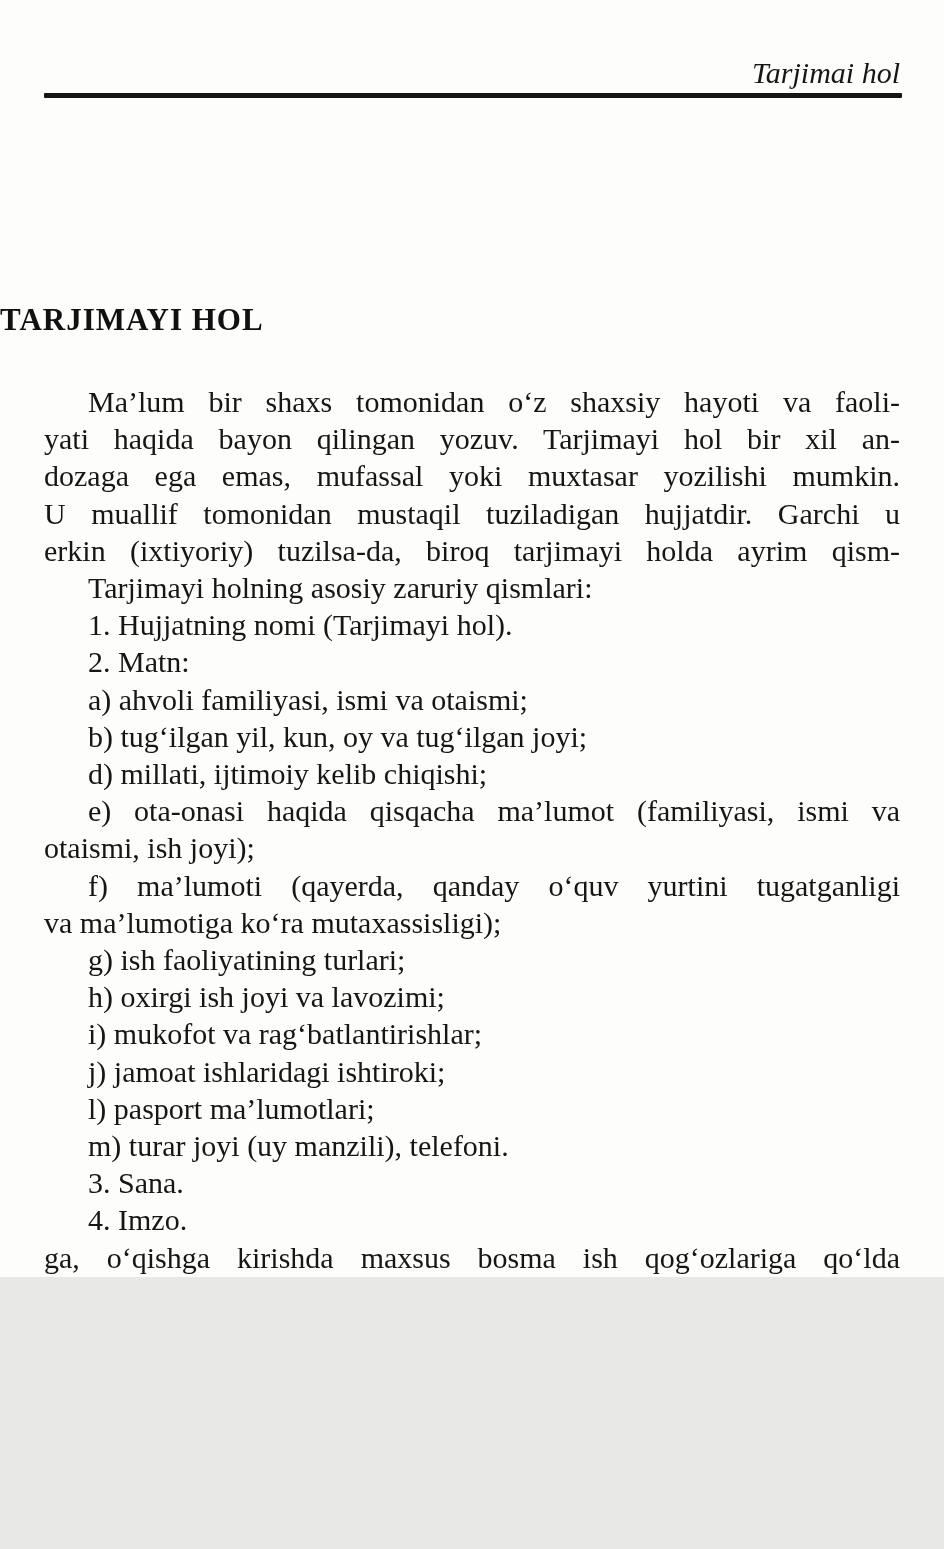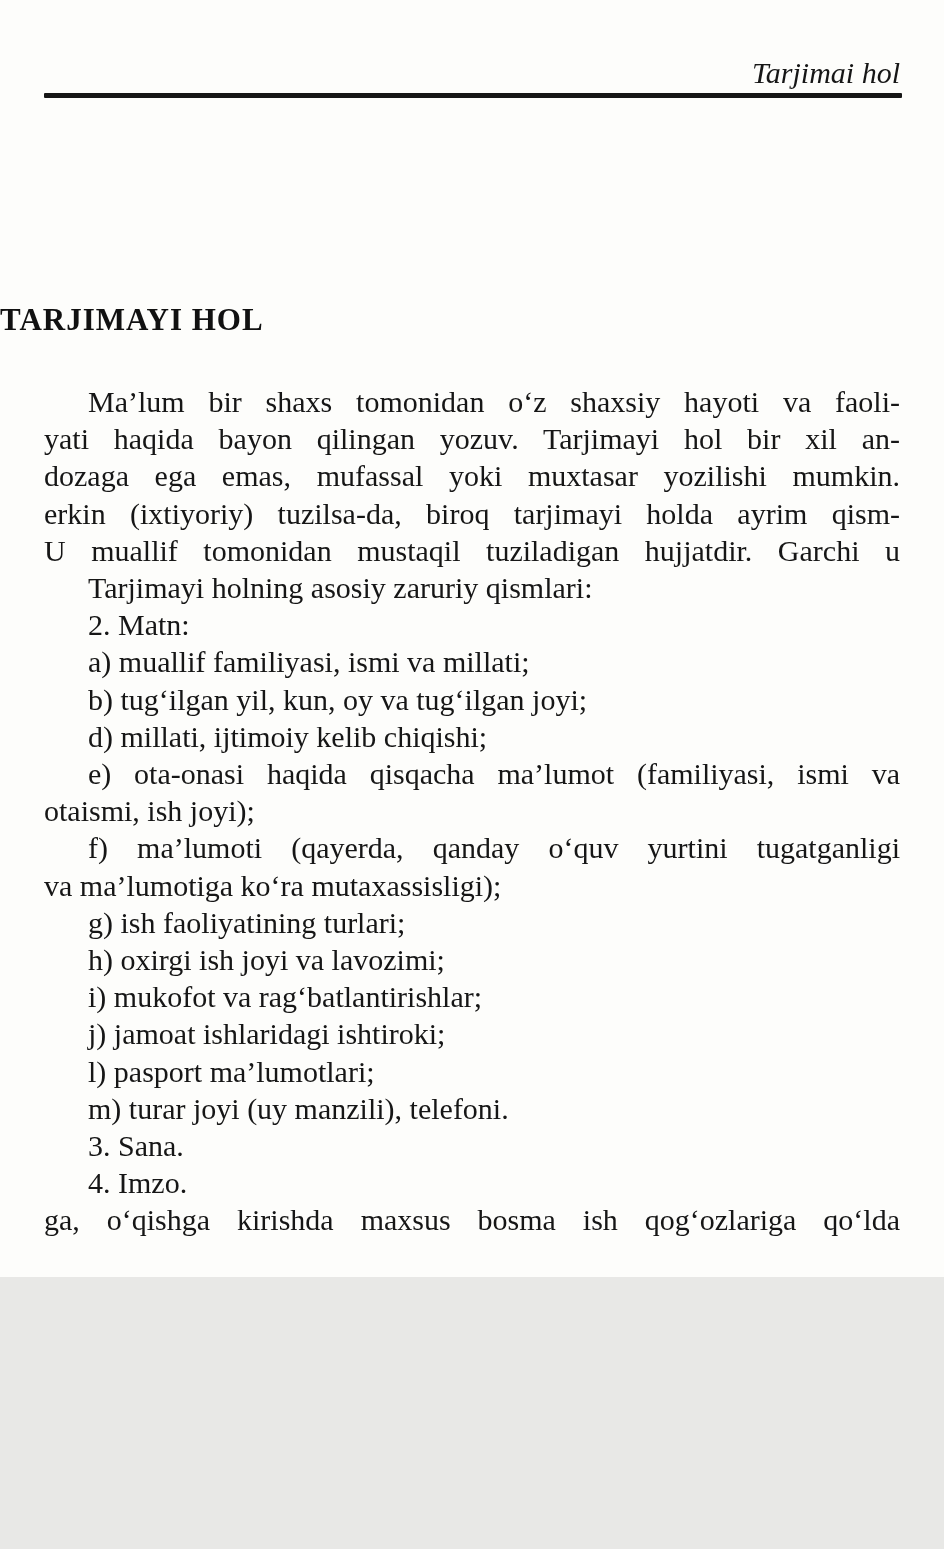--- a/index.html
+++ b/index.html
@@ -83,25 +83,26 @@
 
   <div class="running-header">Tarjimai hol</div>
   <div class="header-rule"></div>
 
   <div class="page-title">TARJIMAYI HOL</div>
 
   <div class="body-text">
     <div class="line ind jf">Ma’lum bir shaxs tomonidan o‘z shaxsiy hayoti va faoli-</div>
     <div class="line jf">yati haqida bayon qilingan yozuv. Tarjimayi hol bir xil an-</div>
     <div class="line jf">dozaga ega emas, mufassal yoki muxtasar yozilishi mumkin.</div>
+    <div class="line jf">U muallif tomonidan mustaqil tuziladigan hujjatdir. Garchi u</div>
     <div class="line jf">erkin (ixtiyoriy) tuzilsa-da, biroq tarjimayi holda ayrim qism-</div>
-    <div class="line jf">U muallif tomonidan mustaqil tuziladigan hujjatdir. Garchi u</div>
     <div class="line ind">Tarjimayi holning asosiy zaruriy qismlari:</div>
+    <div class="line ind">1. Hujjatning nomi (Tarjimayi hol).</div>
     <div class="line ind">2. Matn:</div>
-    <div class="line ind">a) muallif familiyasi, ismi va millati;</div>
+    <div class="line ind">a) ahvoli familiyasi, ismi va otaismi;</div>
     <div class="line ind">b) tug‘ilgan yil, kun, oy va tug‘ilgan joyi;</div>
     <div class="line ind">d) millati, ijtimoiy kelib chiqishi;</div>
     <div class="line ind jf">e) ota-onasi haqida qisqacha ma’lumot (familiyasi, ismi va</div>
     <div class="line">otaismi, ish joyi);</div>
     <div class="line ind jf">f) ma’lumoti (qayerda, qanday o‘quv yurtini tugatganligi</div>
     <div class="line">va ma’lumotiga ko‘ra mutaxassisligi);</div>
     <div class="line ind">g) ish faoliyatining turlari;</div>
     <div class="line ind">h) oxirgi ish joyi va lavozimi;</div>
     <div class="line ind">i) mukofot va rag‘batlantirishlar;</div>
     <div class="line ind">j) jamoat ishlaridagi ishtiroki;</div>

